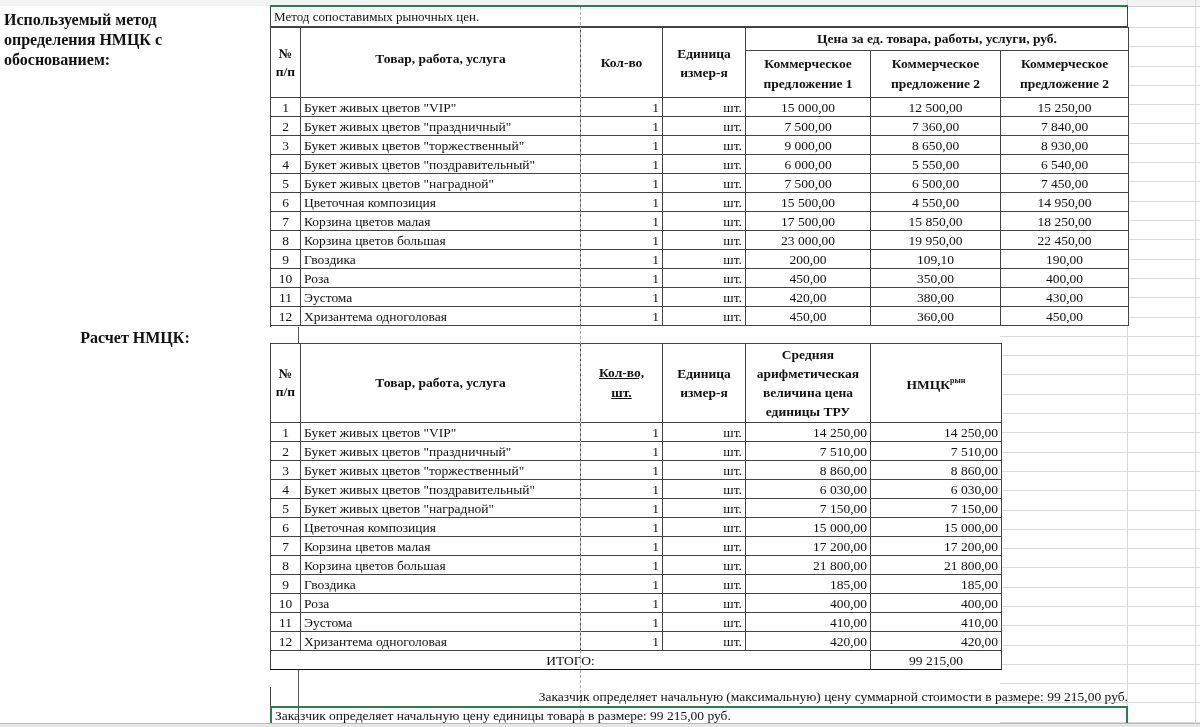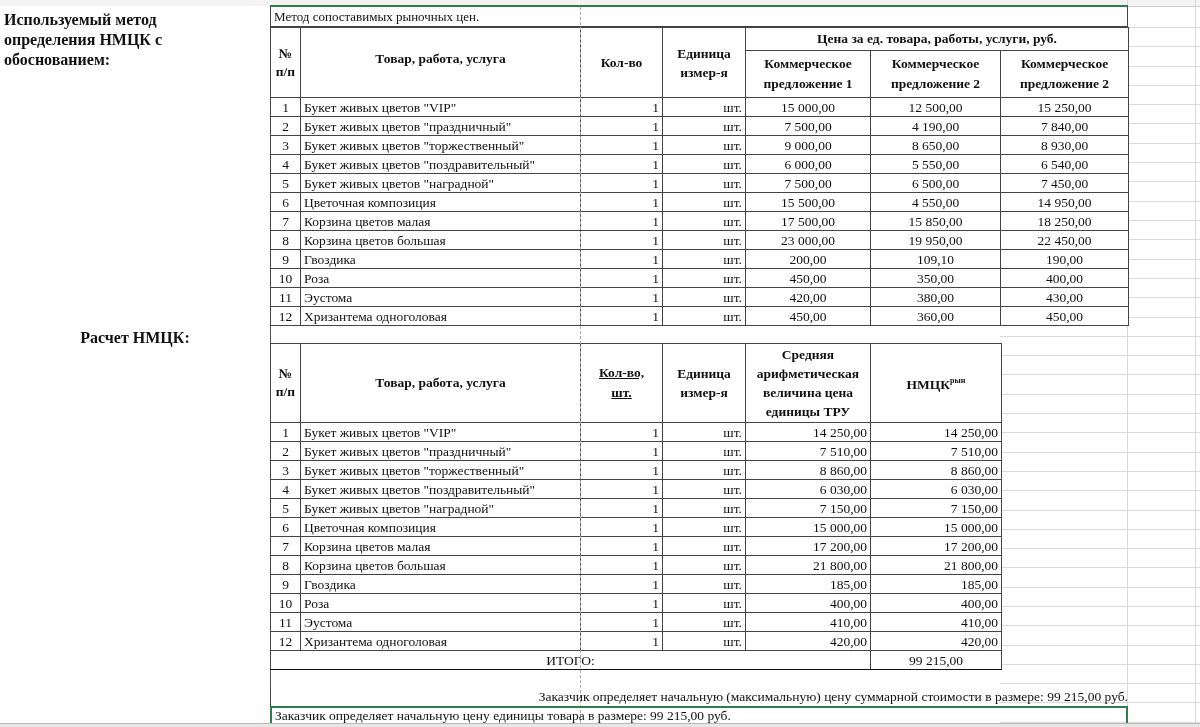--- a/index.html
+++ b/index.html
@@ -66,21 +66,21 @@
     <div class="grid-h" style="top: 645px;"></div>
     <div class="grid-h" style="top: 664px;"></div>
     <div class="grid-h" style="top: 683px;"></div>
     <div class="grid-h" style="top: 702px;"></div>
     <div class="grid-h" style="top: 722px;"></div>
   </div>
 
 <div class="leftcell" style="top:6px; height:321px;">
   <div class="left-label" style="width:230px;">Используемый метод определения НМЦК с обоснованием:</div>
 </div>
-<div class="leftcell" style="top:327px; height:396px; border-bottom:none;">
+<div class="leftcell" style="top:327px; height:396px; border-bottom:none;padding-left:28px;">
   <div class="left-label" style="width:262px; text-align:center; top:1px;">Расчет НМЦК:</div>
 </div>
 
 <div class="topgreen"></div>
 
 <div class="method">Метод сопоставимых рыночных цен.</div>
 
 <table id="t1" style="left:270px; top:27px; width:858px;">
   <colgroup>
     <col style="width:30px">
@@ -114,21 +114,21 @@
         <td class="c">15 000,00</td>
         <td class="c">12 500,00</td>
         <td class="c">15 250,00</td>
       </tr>
       <tr>
         <td class="num">2</td>
         <td>Букет живых цветов "праздничный"</td>
         <td class="r">1</td>
         <td class="r">шт.</td>
         <td class="c">7 500,00</td>
-        <td class="c">4 190,00</td>
+        <td class="c">7 360,00</td>
         <td class="c">7 840,00</td>
       </tr>
       <tr>
         <td class="num">3</td>
         <td>Букет живых цветов "торжественный"</td>
         <td class="r">1</td>
         <td class="r">шт.</td>
         <td class="c">9 000,00</td>
         <td class="c">8 650,00</td>
         <td class="c">8 930,00</td>

